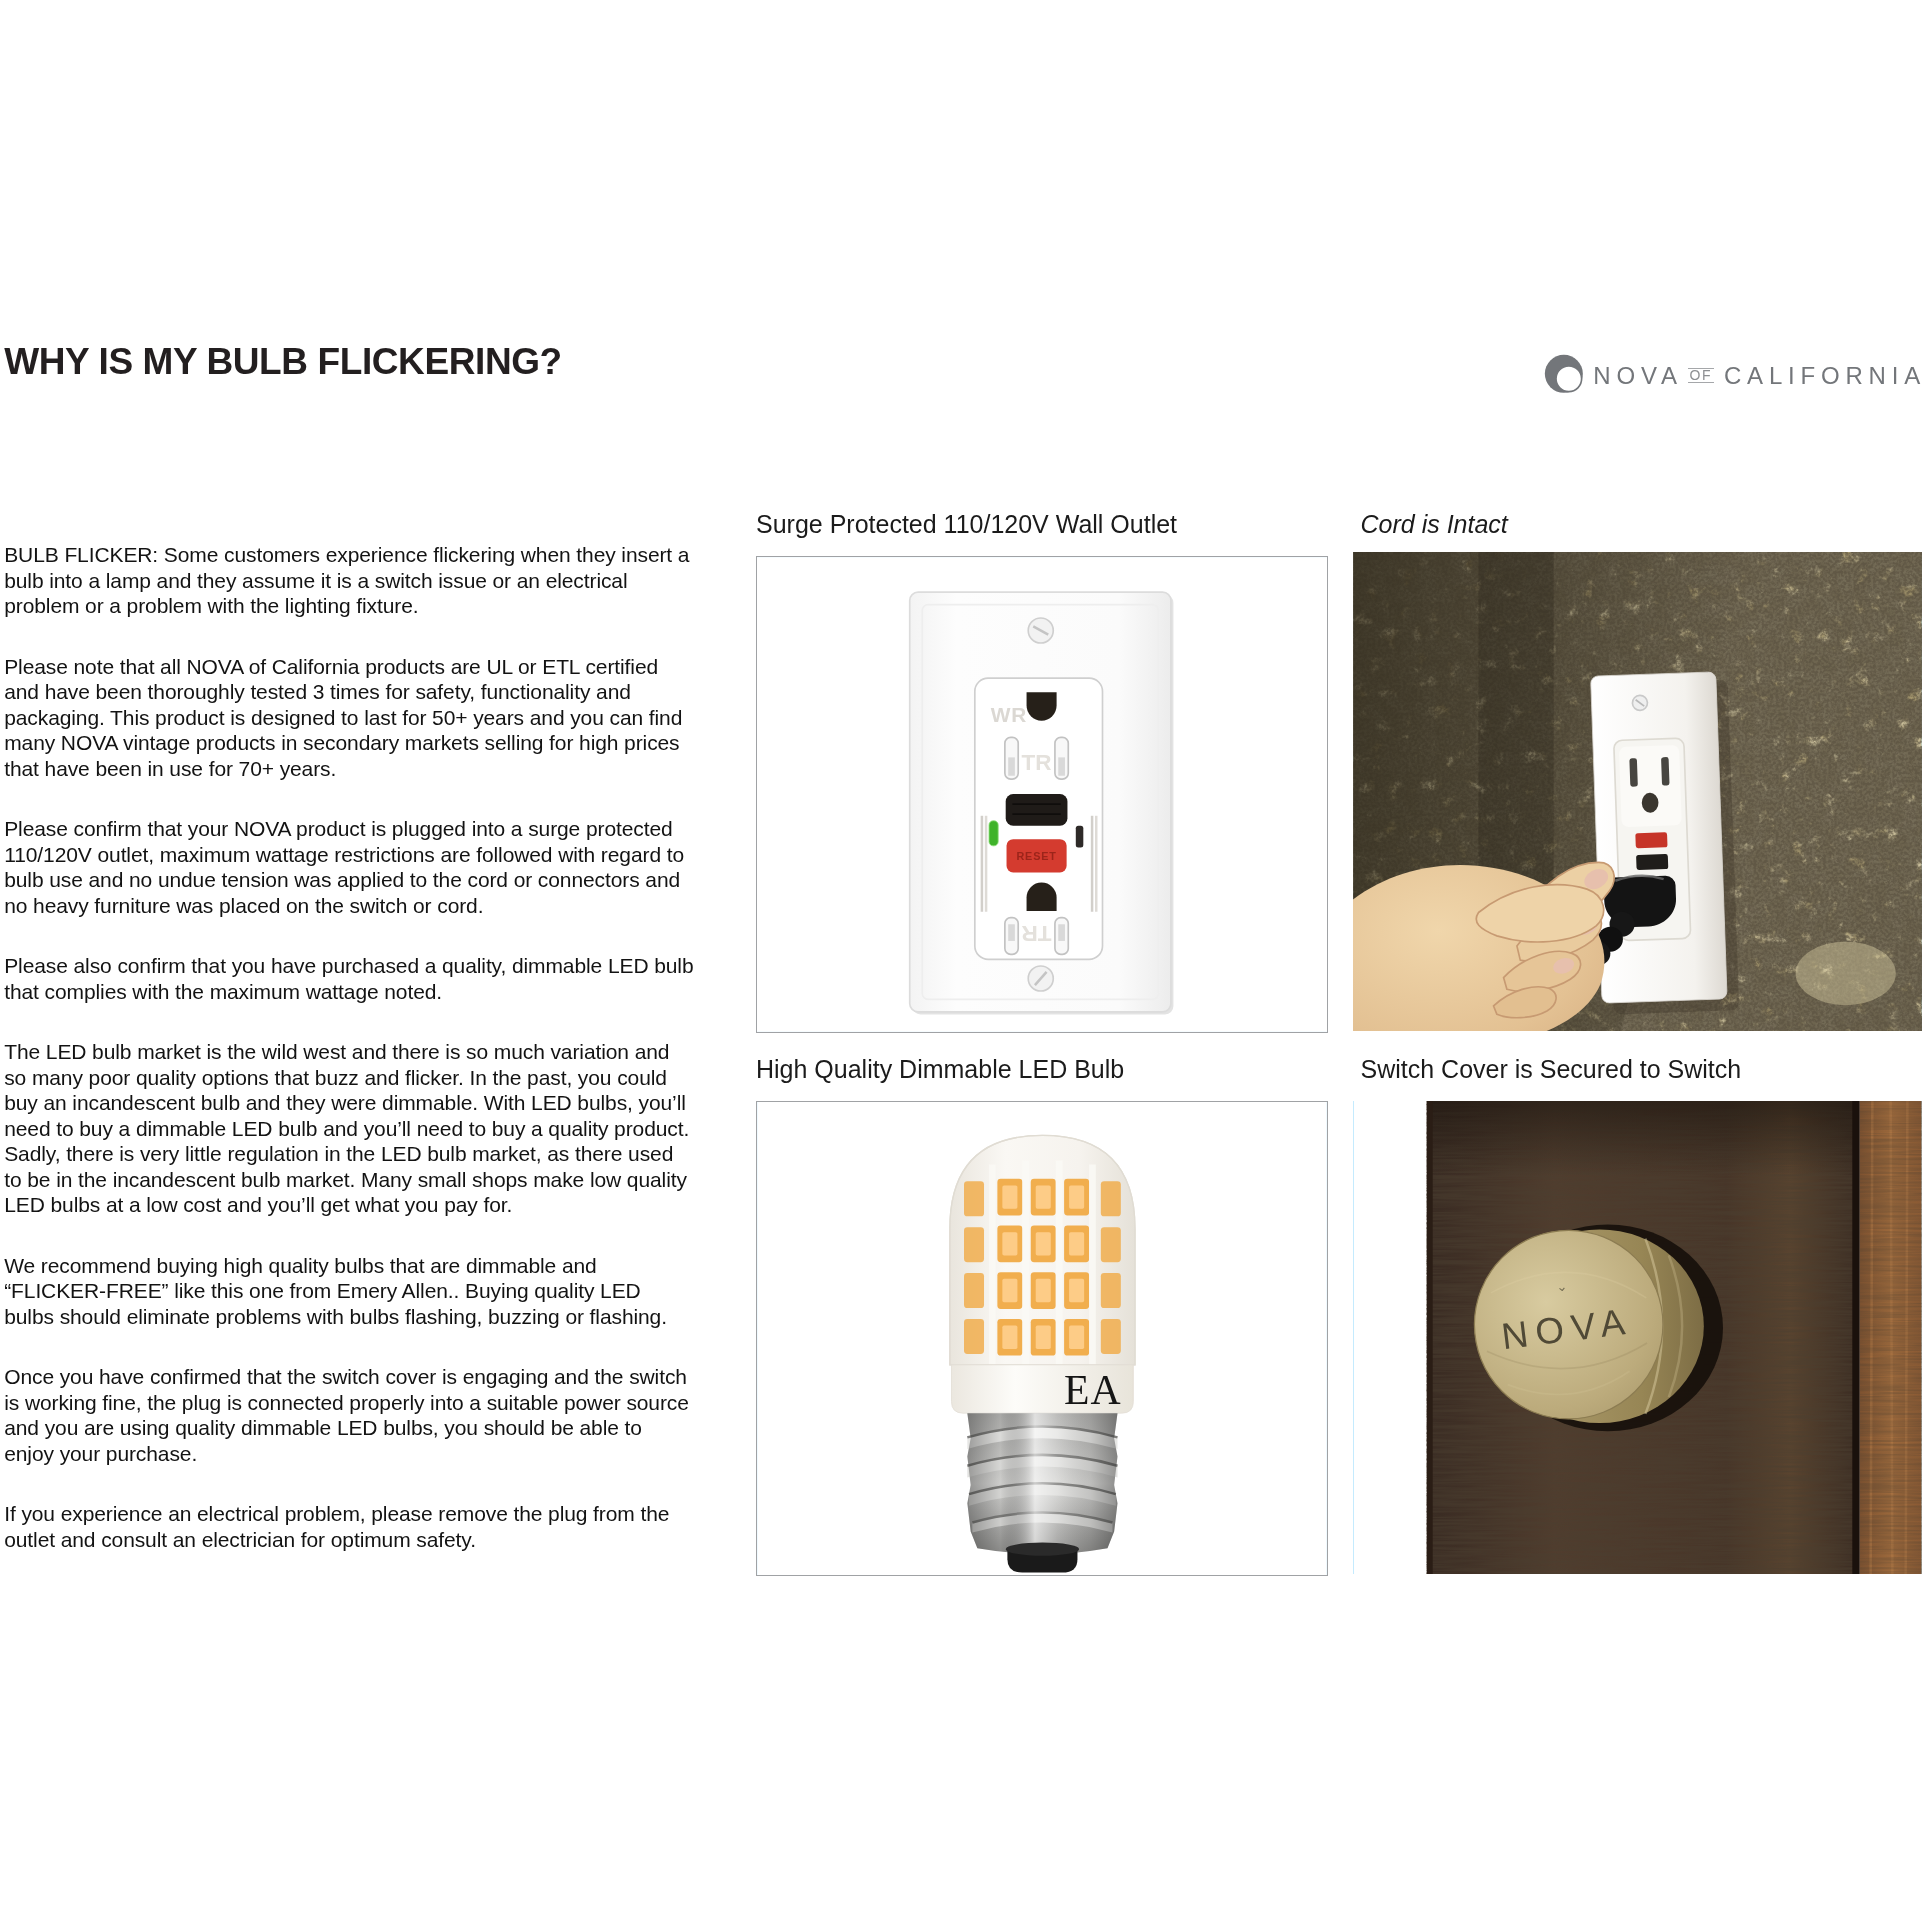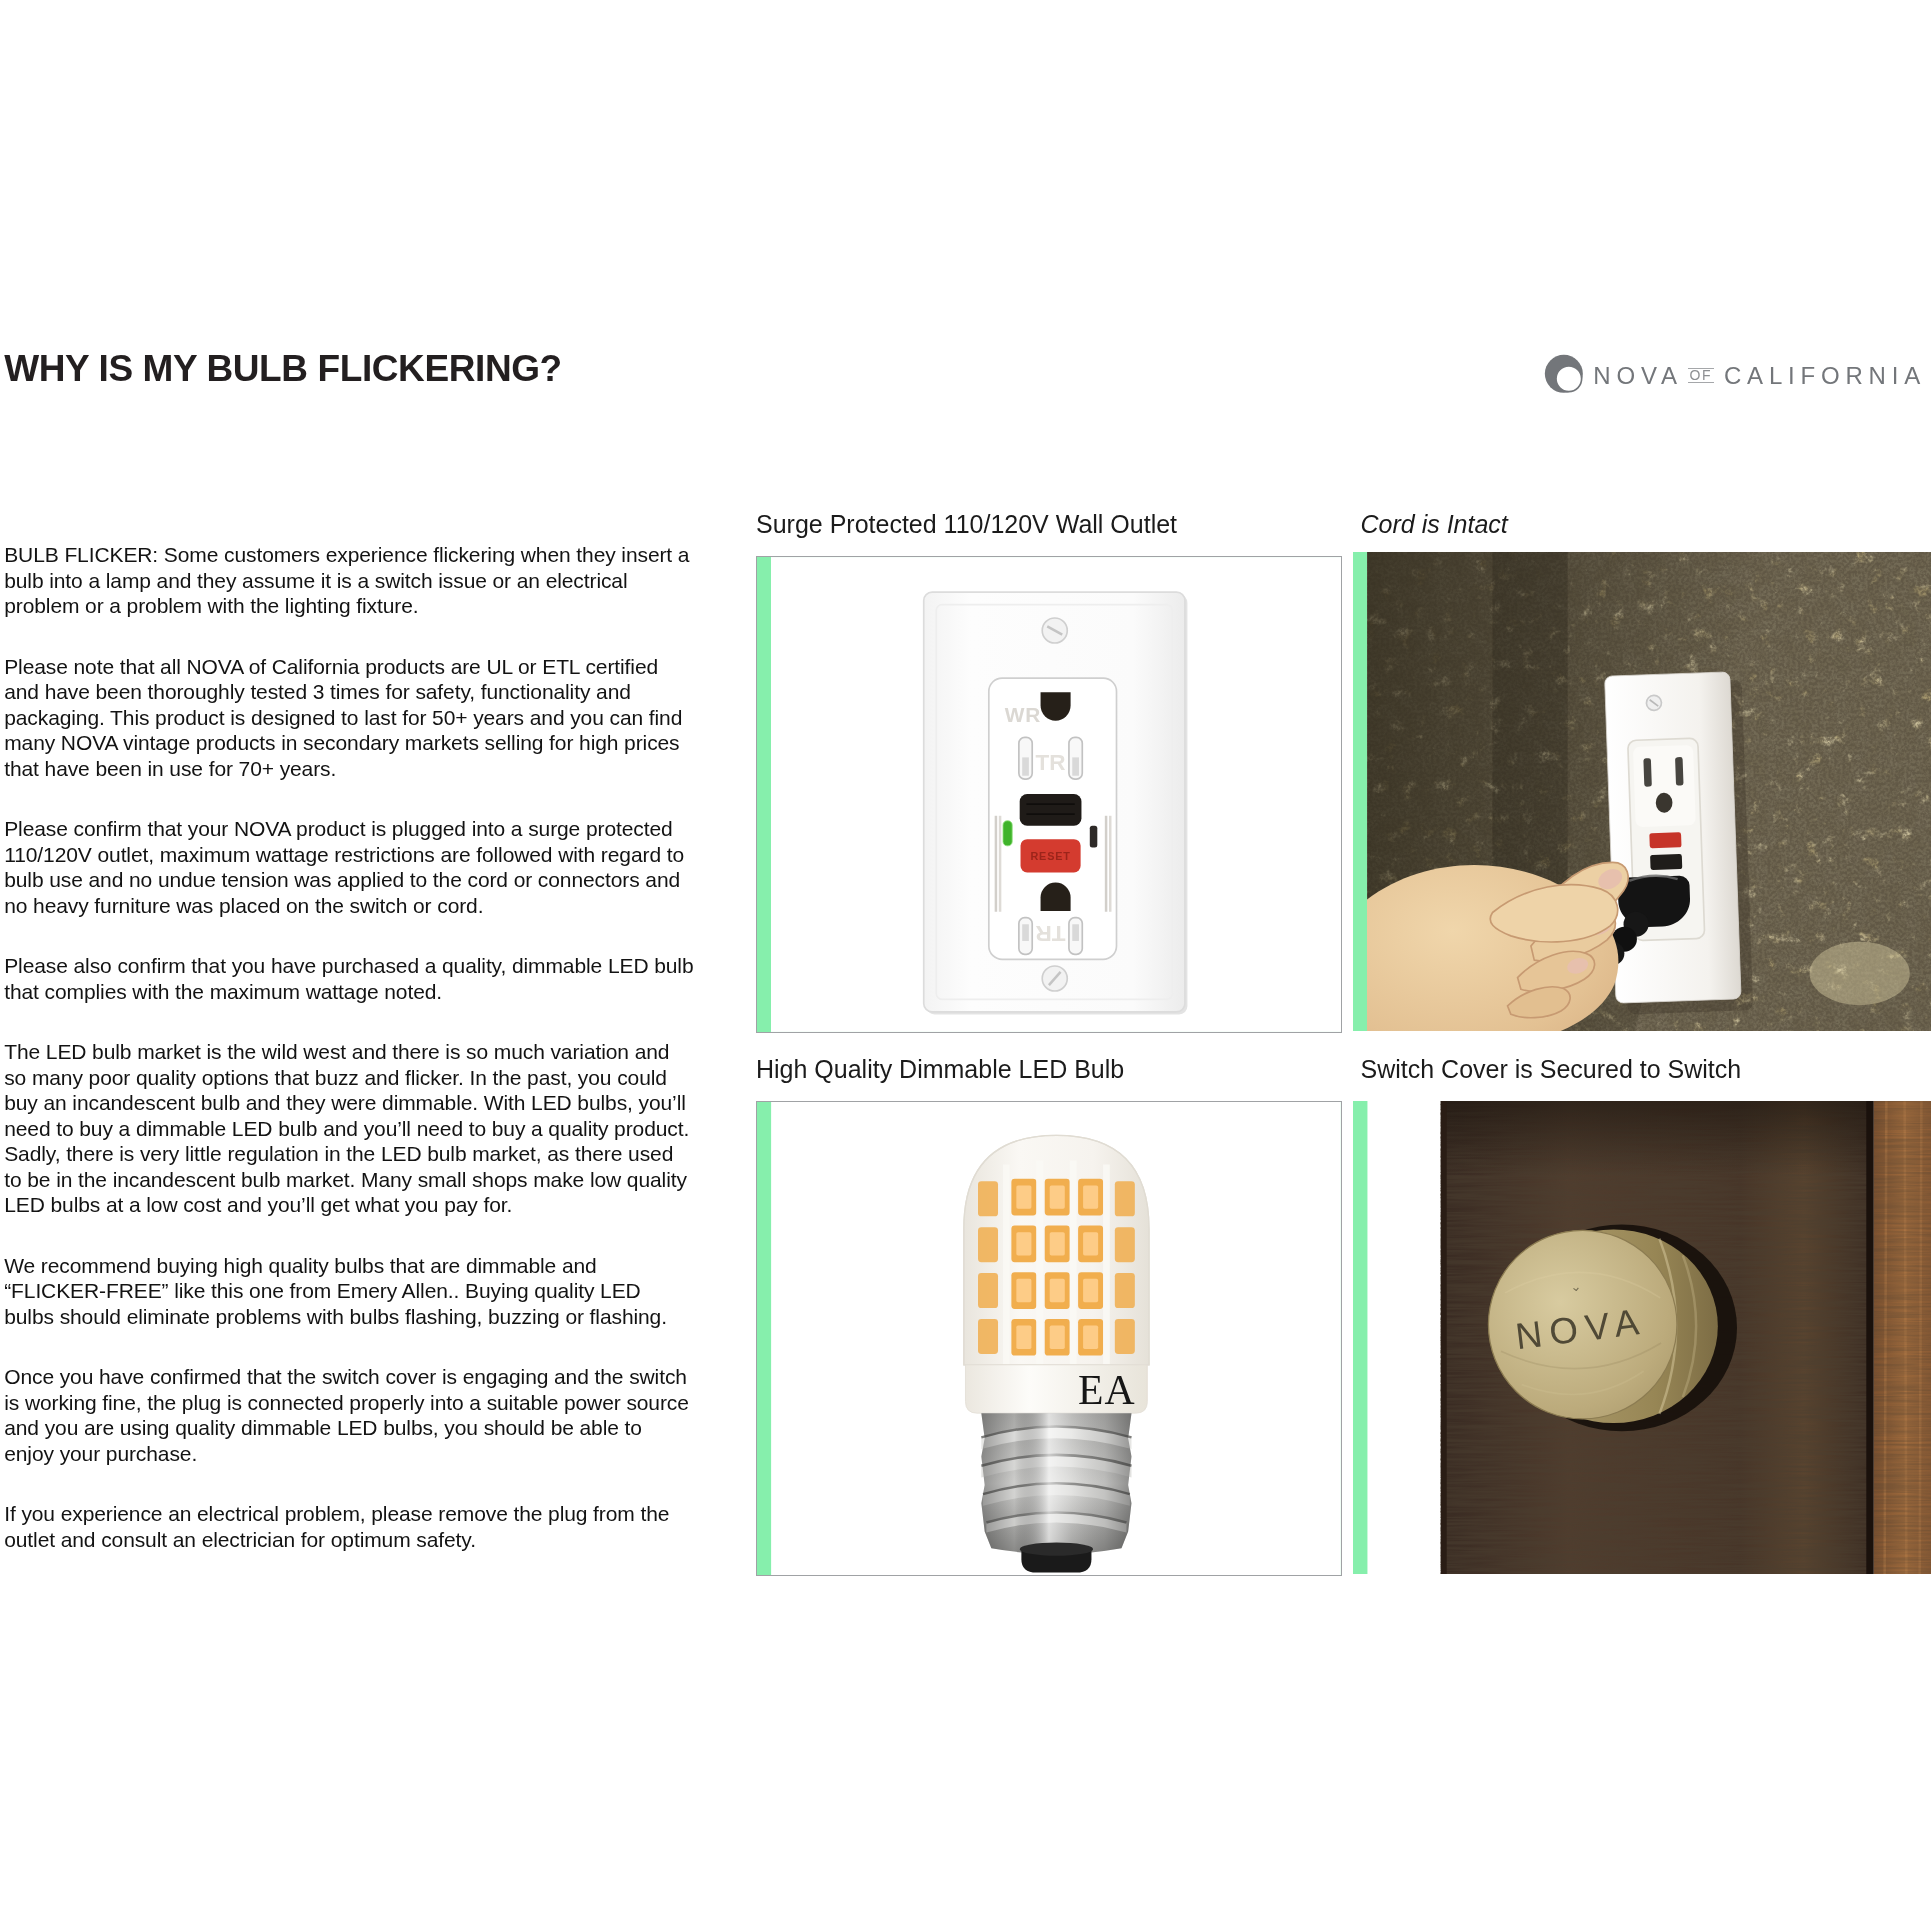--- a/index.html
+++ b/index.html
@@ -1,42 +1,42 @@
 <!DOCTYPE html>
 <html style="font-size:13.4px"><head>
 <meta charset="utf-8">
 <style>
   html,body { margin:0; padding:0; }
   body {
     width:1931px; height:1931px; background:#ffffff; position:relative;
     font-family:"Liberation Sans", sans-serif; overflow:hidden;
   }
   .page-title {
-    position:absolute; left:4.2px; top:348px;
+    position:absolute; left:4.2px; top:341px;
     font-size:37px; font-weight:bold; color:#231f20; letter-spacing:-0.4px;
     white-space:nowrap;
   }
   .logo {
     position:absolute; top:354px; right:5px;
     display:flex; align-items:center; gap:6.7px; color:#73767a;
   }
   .logo-text { display:flex; align-items:center; white-space:nowrap; font-size:24px; letter-spacing:5.8px; color:#73767a; }
   .logo-of {
     font-size:14px; letter-spacing:1.7px; color:#8d8f92;
     border-top:0.8px solid #a5a7aa; border-bottom:0.8px solid #a5a7aa;
     padding:0.8px 1.7px; margin:0 10px 0 5px; line-height:11px;
   }
   .article {
     position:absolute; left:4.2px; top:542px; width:691px;
     font-size:21px; line-height:25.5px; color:#131313; letter-spacing:-0.1px;
   }
   .article p { margin:0 0 35px 0; }
   figure { position:absolute; margin:0; padding:0; }
   .figcap { font-size:25px; line-height:30px; color:#1b1b1b; }
-  .img-box { background:#86efac;padding-left:14px; }
+  .img-box { background:#7dd3fc; }
   .bordered { border:0.8px solid #a0a2a5; }
   #fig-outlet { left:756px; top:509px; }
   #fig-outlet .img-box { margin-top:16.7px; width:570px; height:475px; }
   #fig-cord   { left:1353px; top:509px; }
   #fig-cord .figcap { margin-left:7.5px;font-style:italic; }
   #fig-cord .img-box { margin-top:12.5px; width:569px; height:479px; }
   #fig-bulb   { left:756px; top:1054px; }
   #fig-bulb .img-box { margin-top:16.7px; width:570px; height:473px;text-align:right; }
   #fig-switch { left:1353px; top:1054px; }
   #fig-switch .figcap { margin-left:7.5px; }

